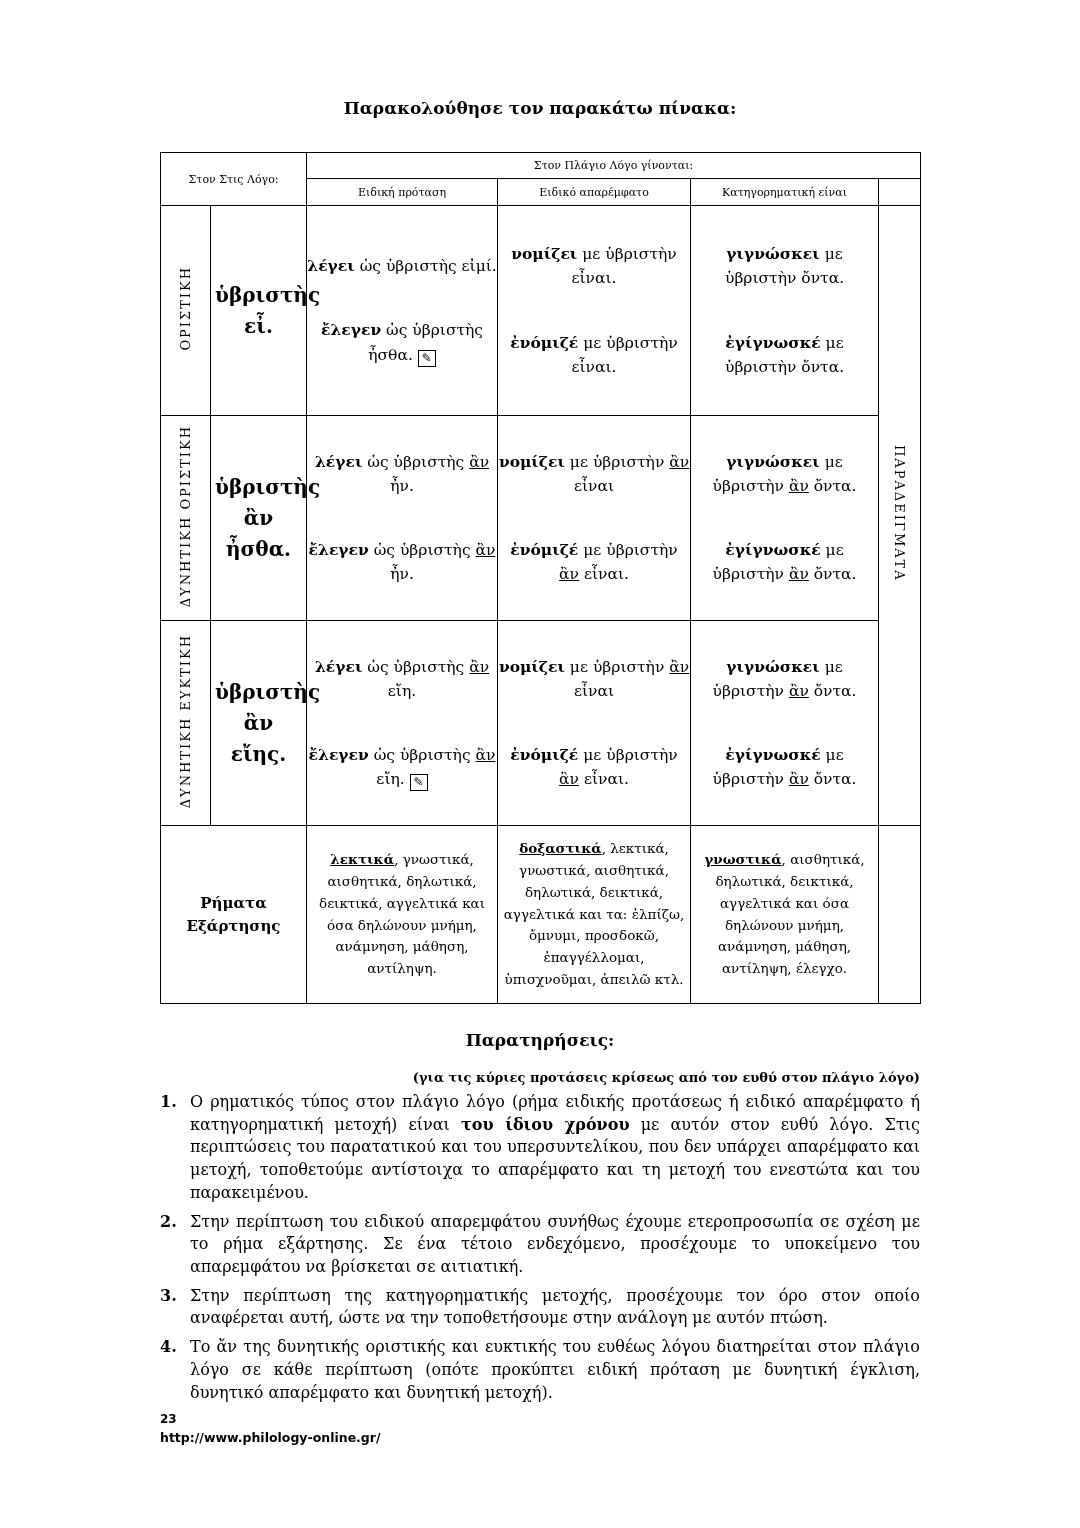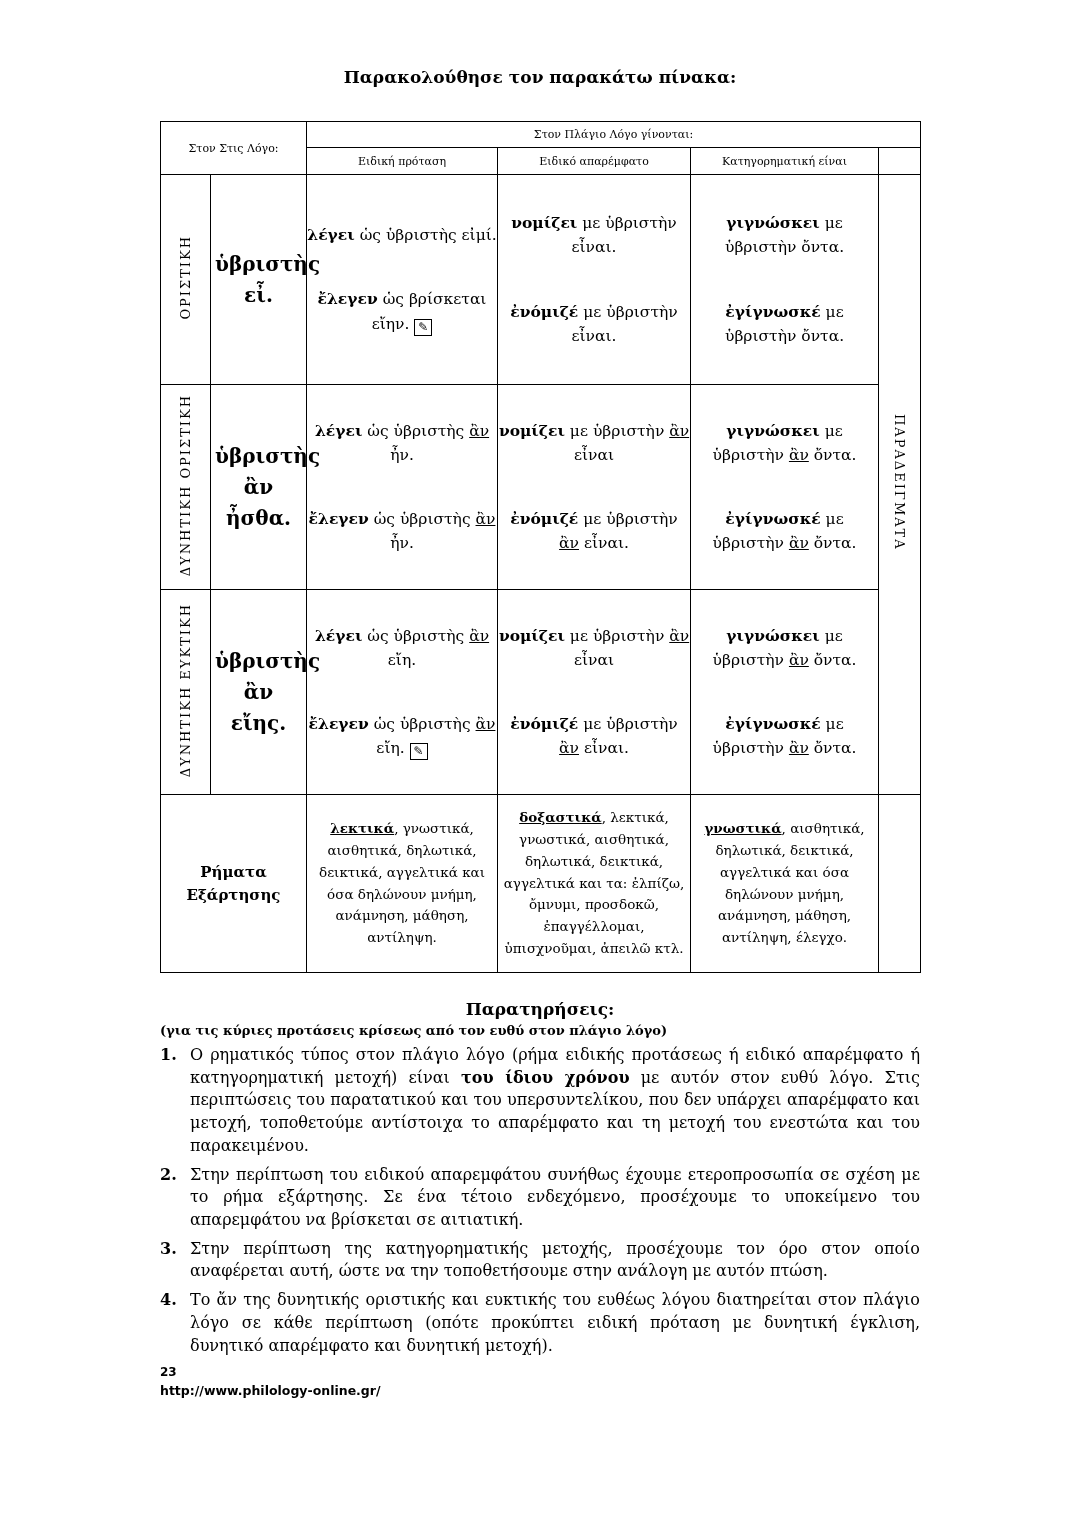--- a/index.html
+++ b/index.html
@@ -3,21 +3,21 @@
 <meta charset="utf-8">
 <style>
   * { margin:0; padding:0; box-sizing:border-box; }
   html, body { background:#ffffff; }
   body {
     width:1080px; min-height:1528px;
     color:#000;
     font-family:"DejaVu Serif", serif;
     position:relative;
   }
-  .page { width:760px; margin:0 auto; padding-top:67px; }
+  .page { width:760px; margin:0 auto; padding-top:98px; }
 
   .title { font-size:17px; font-weight:bold; text-align:center; margin-bottom:34px; }
 
   table.main-table { border-collapse:collapse; width:760px; table-layout:fixed; }
   table.main-table td { border:1.5px solid #000; vertical-align:middle; text-align:center; padding:0; }
 
   tr.hrow1 { height:26px; }
   tr.hrow2 { height:27px; }
   tr.r1 { height:210px; }
   tr.r2 { height:205px; }
@@ -46,21 +46,21 @@
   .note-icon {
     display:inline-block;
     font-family:"DejaVu Sans", sans-serif;
     font-size:12px; line-height:1.1;
     border:1px solid #000; padding:1px 3px;
     transform:translateY(2px);
   }
 
   .notes { margin-top:26px; }
   .notes-title { text-align:center; font-weight:bold; font-size:17px; }
-  .notes-subtitle { text-align:left; font-weight:bold; font-size:13px; margin-top:4px; }
+  .notes-subtitle { text-align:right; font-weight:bold; font-size:13px; margin-top:20px; }
   .note-item { display:flex; margin-top:6px; }
   .note-item:first-of-type { margin-top:10px; }
   .note-num { flex:none; width:30px; font-weight:bold; font-size:16px; line-height:1.42; }
   .note-body { flex:1; font-size:16px; line-height:1.42; text-align:justify; }
 
   .footer { margin-top:8px; text-align:left; font-family:"DejaVu Sans", sans-serif; font-weight:bold; }
   .page-num { font-size:12px; }
   .footer-line { font-size:12.5px; margin-top:4px; }
 </style>
 </head>
@@ -94,21 +94,21 @@
 
     <tr class="r1">
       <td class="mood-cell">
         <span class="vert-bt">ΟΡΙΣΤΙΚΗ</span>
       </td>
       <td class="direct-cell">
         <div class="example"><span class="b">ὑβριστὴς</span><br><span class="b">εἶ.</span></div>
       </td>
       <td class="ex-cell">
         <div class="example"><span class="b">λέγει</span><span> ὡς ὑβριστὴς εἰμί.</span></div>
-        <div class="example"><span class="b">ἔλεγεν</span><span> ὡς βρίσκεται εἴην. </span><span class="note-icon">✎</span></div>
+        <div class="example"><span class="b">ἔλεγεν</span><span> ὡς ὑβριστὴς ἦσθα. </span><span class="note-icon">✎</span></div>
       </td>
       <td class="ex-cell">
         <div class="example"><span class="b">νομίζει</span><span> με ὑβριστὴν εἶναι.</span></div>
         <div class="example"><span class="b">ἐνόμιζέ</span><span> με ὑβριστὴν εἶναι.</span></div>
       </td>
       <td class="ex-cell">
         <div class="example"><span class="b">γιγνώσκει</span><span> με ὑβριστὴν ὄντα.</span></div>
         <div class="example"><span class="b">ἐγίγνωσκέ</span><span> με ὑβριστὴν ὄντα.</span></div>
       </td>
       <td rowspan="3">

